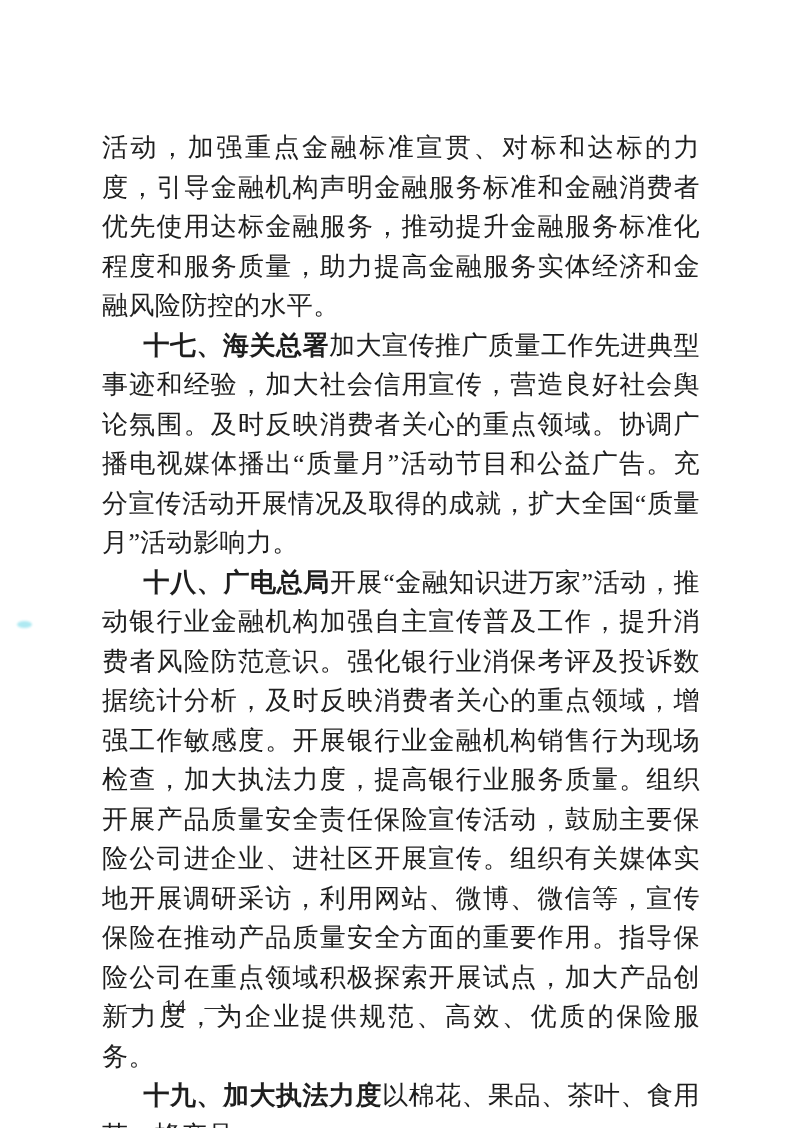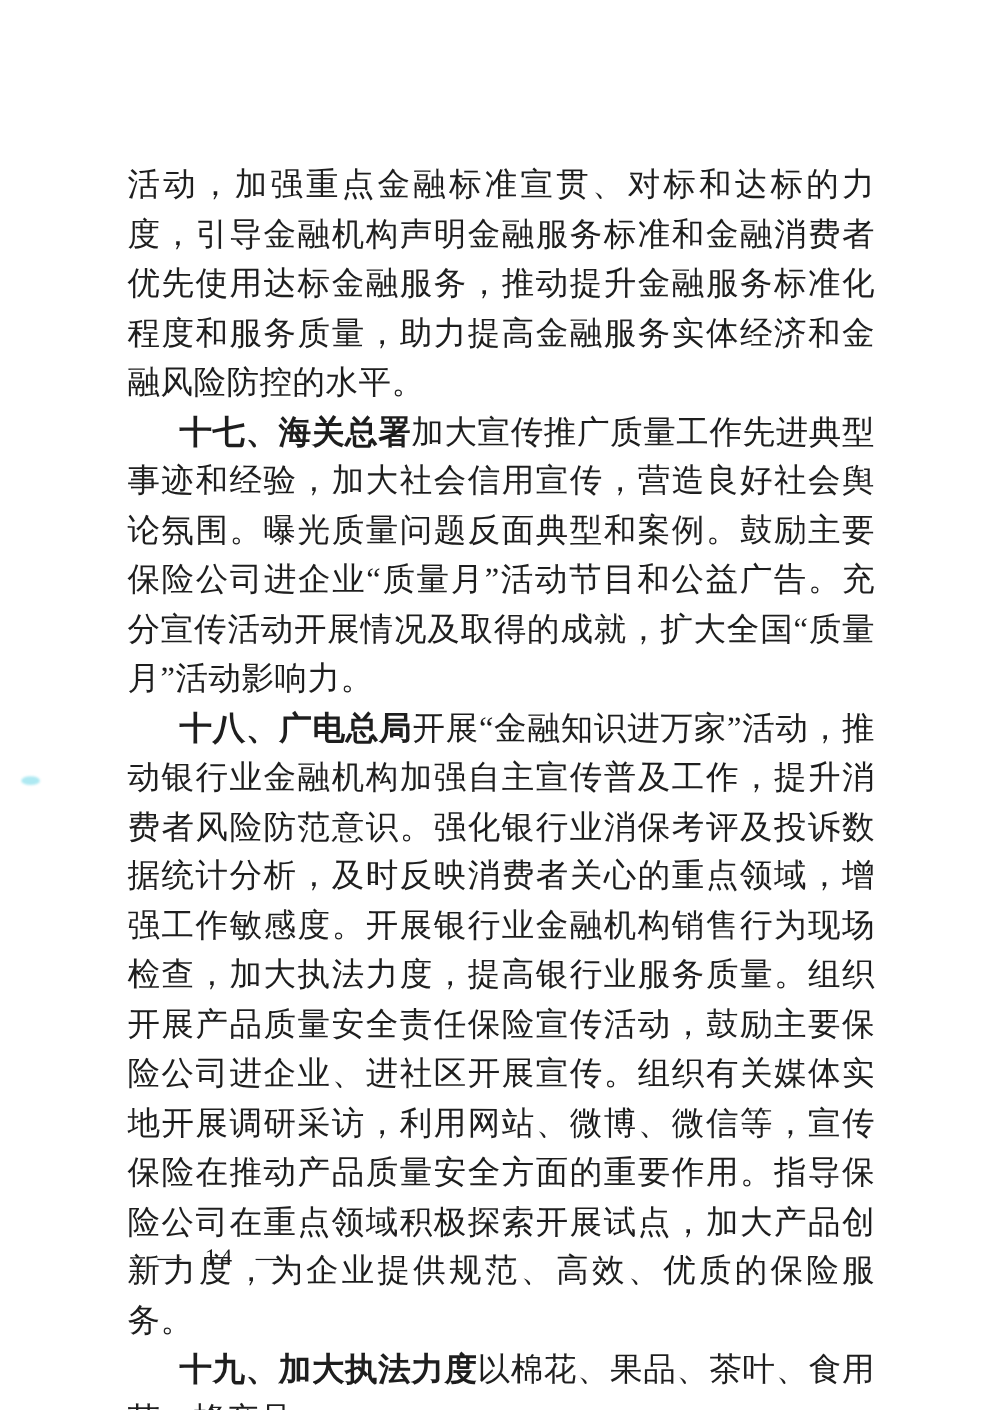--- a/index.html
+++ b/index.html
@@ -61,18 +61,18 @@
     filter: blur(1px);
   }
 </style>
 </head>
 <body>
 
 <div class="page">
   <div class="scan-artifact"></div>
   <div class="text-block" id="doc-body">
       <p class="para"><span class="run">活动，加强重点金融标准宣贯、对标和达标的力度，引导金融机构声明金融服务标准和金融消费者优先使用达标金融服务，推动提升金融服务标准化程度和服务质量，助力提高金融服务实体经济和金融风险防控的水平。</span></p>
-      <p class="para indent"><span class="run-bold">十七、海关总署</span><span class="run">加大宣传推广质量工作先进典型事迹和经验，加大社会信用宣传，营造良好社会舆论氛围。曝光质量问题反面典型和案例。鼓励主要保险公司进企业“质量月”活动节目和公益广告。充分宣传活动开展情况及取得的成就，扩大全国“质量月”活动影响力。</span></p>
+      <p class="para indent"><span class="run-bold">十七、海关总署</span><span class="run">加大宣传推广质量工作先进典型事迹和经验，加大社会信用宣传，营造良好社会舆论氛围。及时反映消费者关心的重点领域。协调广播电视媒体播出“质量月”活动节目和公益广告。充分宣传活动开展情况及取得的成就，扩大全国“质量月”活动影响力。</span></p>
       <p class="para indent"><span class="run-bold">十八、广电总局</span><span class="run">开展“金融知识进万家”活动，推动银行业金融机构加强自主宣传普及工作，提升消费者风险防范意识。强化银行业消保考评及投诉数据统计分析，及时反映消费者关心的重点领域，增强工作敏感度。开展银行业金融机构销售行为现场检查，加大执法力度，提高银行业服务质量。组织开展产品质量安全责任保险宣传活动，鼓励主要保险公司进企业、进社区开展宣传。组织有关媒体实地开展调研采访，利用网站、微博、微信等，宣传保险在推动产品质量安全方面的重要作用。指导保险公司在重点领域积极探索开展试点，加大产品创新力度，为企业提供规范、高效、优质的保险服务。</span></p>
       <p class="para indent"><span class="run-bold">十九、加大执法力度</span><span class="run">以棉花、果品、茶叶、食用菌、蜂产品、</span></p>
     </div>
   <div class="page-number">— 14 —</div>
 </div>
 
 </body></html>

